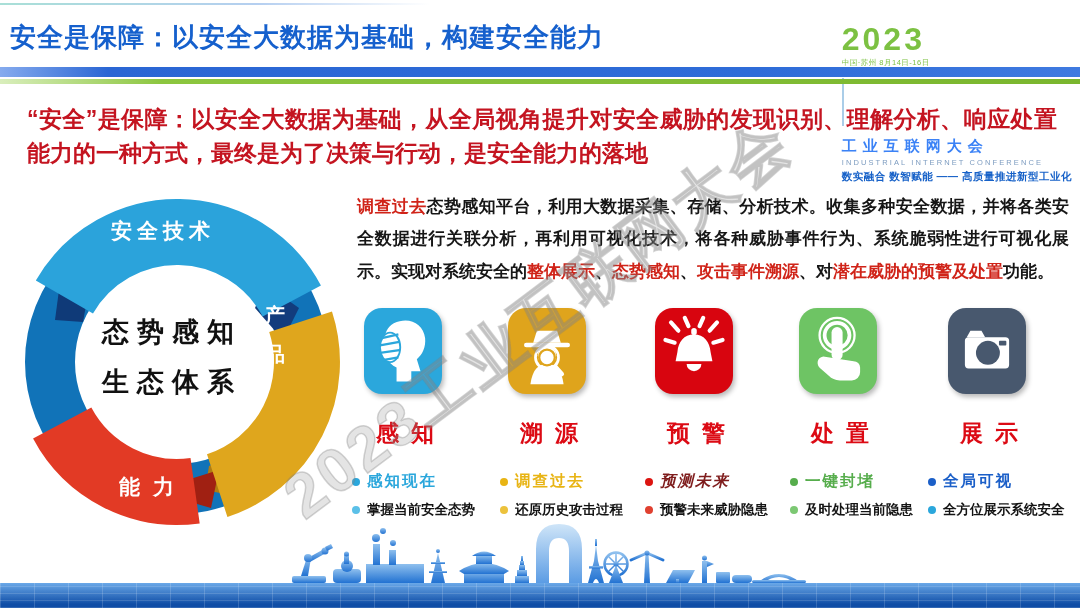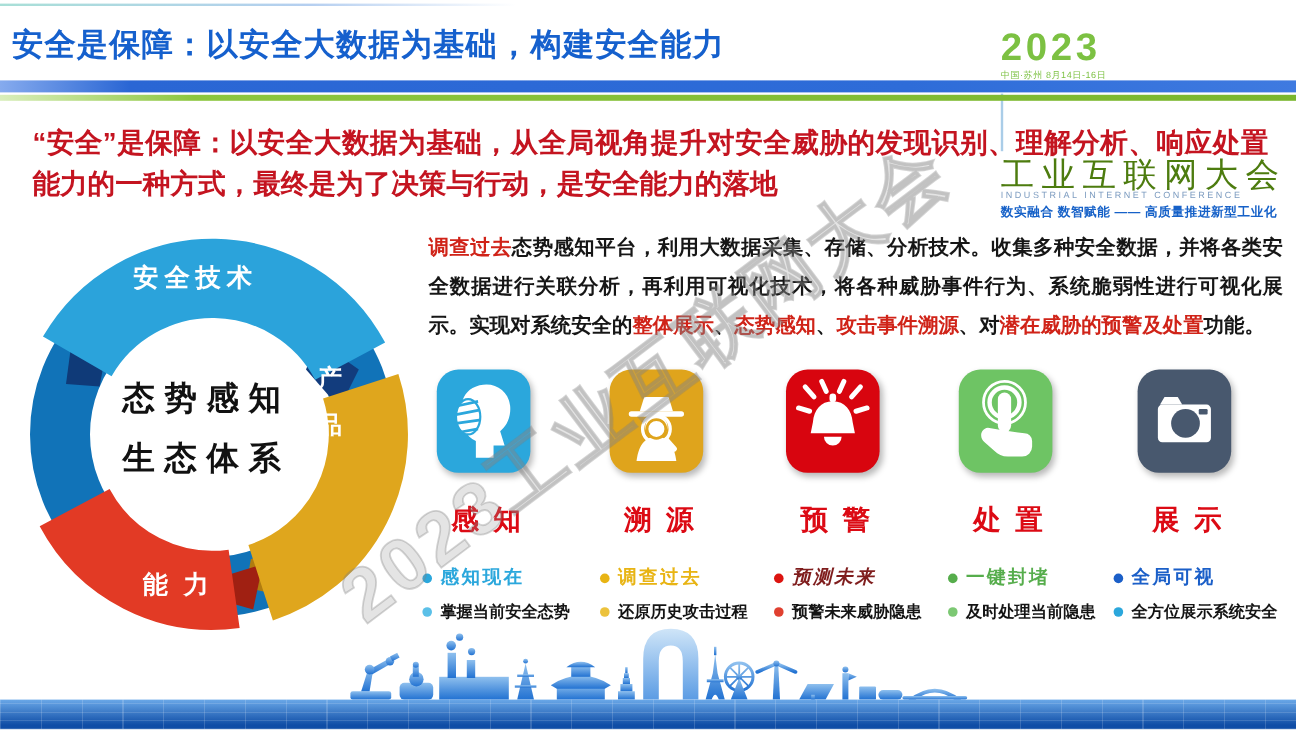--- a/index.html
+++ b/index.html
@@ -18,21 +18,21 @@
   .bar-blue{position:absolute;left:0;top:67px;width:1080px;height:10px;
     background:linear-gradient(90deg,#86abee,#2a66d4 10%,#2e6cd8 70%,#3f7ae0);}
   .bar-green{position:absolute;left:0;top:79px;width:1080px;height:5px;
     background:linear-gradient(90deg,#d9eebc,#8cc63f 15%,#7ab62e);}
 
   .logo{position:absolute;right:8px;top:24px;display:flex;align-items:flex-start;gap:9px;flex-direction:column;}
   .logo-year{font-size:32px;line-height:30px;font-weight:bold;color:#7cc142;letter-spacing:3px;}
   .logo-venue{font-size:7.5px;color:#7cc142;margin-top:4px;letter-spacing:.5px;white-space:nowrap;}
   .logo-divider{width:2px;height:48px;background:#aacde8;margin-top:1px;}
   .logo-right{display:flex;flex-direction:column;}
-  .logo-name{font-size:28px;font-weight:normal;color:#4d7c0f;letter-spacing:6px;white-space:nowrap;line-height:22px;}
+  .logo-name{font-size:15px;font-weight:bold;color:#3b82f6;letter-spacing:6px;white-space:nowrap;line-height:22px;}
   .logo-en{font-size:7.5px;color:#7d9cc0;letter-spacing:2.1px;margin-top:1px;white-space:nowrap;}
   .logo-slogan{font-size:10.5px;font-weight:bold;color:#1661c8;margin-top:3px;letter-spacing:.5px;white-space:nowrap;}
 
   
   .intro{position:absolute;left:27px;top:103px;width:1030px;margin:0;
     font-size:23px;font-weight:bold;color:#c41420;line-height:1.46;text-align:justify;}
 
   
   .ring{position:absolute;left:15px;top:188px;width:330px;height:348px;}
   .ring text{font-family:"Liberation Sans","DejaVu Sans",sans-serif;}

